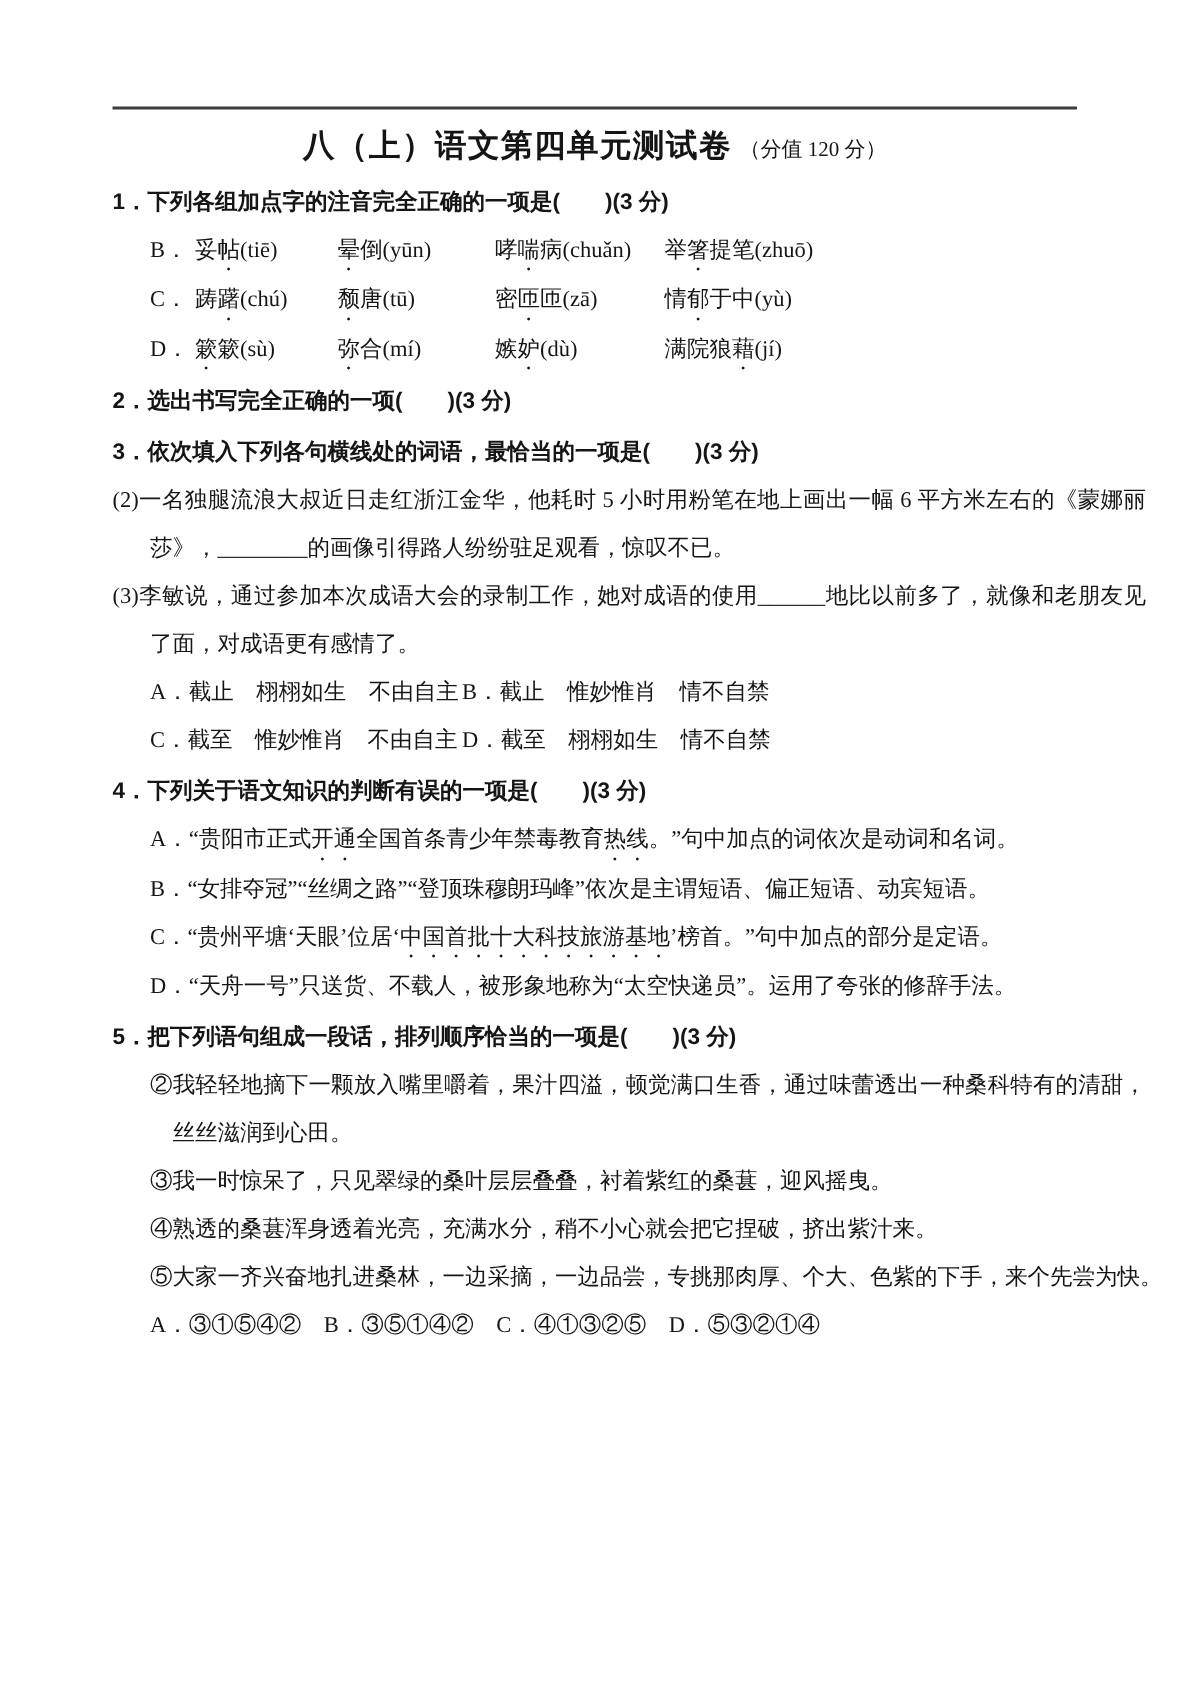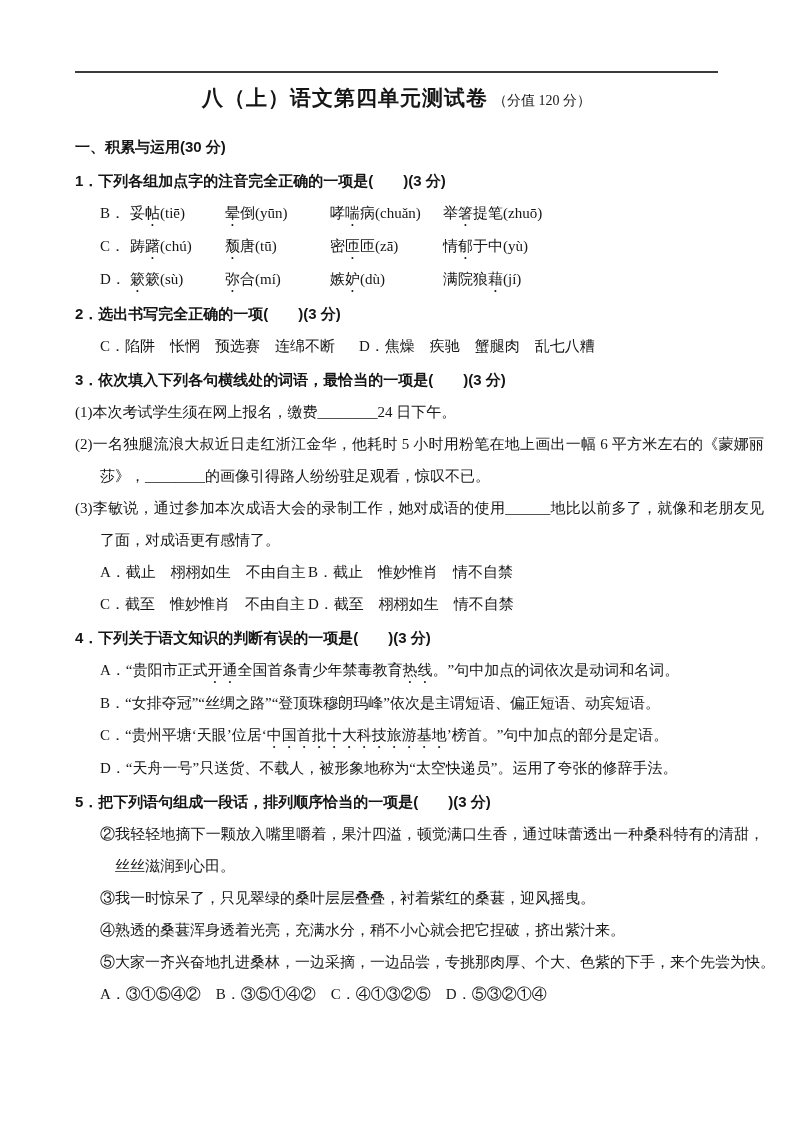--- a/index.html
+++ b/index.html
@@ -47,40 +47,35 @@
 <body>
 
 <div class="page">
 
   <div class="rule"></div>
 
   <div class="titlebar">
     <span class="title">八（上）语文第四单元测试卷</span><span class="subtitle">（分值 120 分）</span>
   </div>
 
-  <div class="section line">一、积累与运用(30 分)</div>
 
   <div class="stem line nw">1．下列各组加点字的注音完全正确的一项是(　　)(3 分)</div>
   <div class="line indent nw">
     <span class="olabel">B．</span><span class="cell c1">妥<span class="dot">帖</span>(tiē)</span><span class="cell c2"><span class="dot">晕</span>倒(yūn)</span><span class="cell c3">哮<span class="dot">喘</span>病(chuǎn)</span><span class="cell">举<span class="dot">箸</span>提笔(zhuō)</span>
   </div>
   <div class="line indent nw">
     <span class="olabel">C．</span><span class="cell c1">踌<span class="dot">躇</span>(chú)</span><span class="cell c2"><span class="dot">颓</span>唐(tū)</span><span class="cell c3">密<span class="dot">匝</span>匝(zā)</span><span class="cell">情<span class="dot">郁</span>于中(yù)</span>
   </div>
   <div class="line indent nw">
     <span class="olabel">D．</span><span class="cell c1"><span class="dot">簌</span>簌(sù)</span><span class="cell c2"><span class="dot">弥</span>合(mí)</span><span class="cell c3">嫉<span class="dot">妒</span>(dù)</span><span class="cell">满院狼<span class="dot">藉</span>(jí)</span>
   </div>
 
   <div class="stem line nw">2．选出书写完全正确的一项(　　)(3 分)</div>
-  <div class="line indent nw">
-    <span class="pleft wq2">C．陷阱　怅惘　预选赛　连绵不断</span><span>D．焦燥　疾驰　蟹腿肉　乱七八糟</span>
-  </div>
 
   <div class="stem line nw">3．依次填入下列各句横线处的词语，最恰当的一项是(　　)(3 分)</div>
-  <div class="line hang2 nw">(1)本次考试学生须在网上报名，缴费________24 日下午。</div>
   <div class="line hang2 extend">(2)一名独腿流浪大叔近日走红浙江金华，他耗时 5 小时用粉笔在地上画出一幅 6 平方米左右的《蒙娜丽莎》，________的画像引得路人纷纷驻足观看，惊叹不已。</div>
   <div class="line hang2 extend">(3)李敏说，通过参加本次成语大会的录制工作，她对成语的使用______地比以前多了，就像和老朋友见了面，对成语更有感情了。</div>
   <div class="line indent nw">
     <span class="pleft wq3">A．截止　栩栩如生　不由自主</span><span>B．截止　惟妙惟肖　情不自禁</span>
   </div>
   <div class="line indent nw">
     <span class="pleft wq3">C．截至　惟妙惟肖　不由自主</span><span>D．截至　栩栩如生　情不自禁</span>
   </div>
 
   <div class="stem line nw">4．下列关于语文知识的判断有误的一项是(　　)(3 分)</div>

